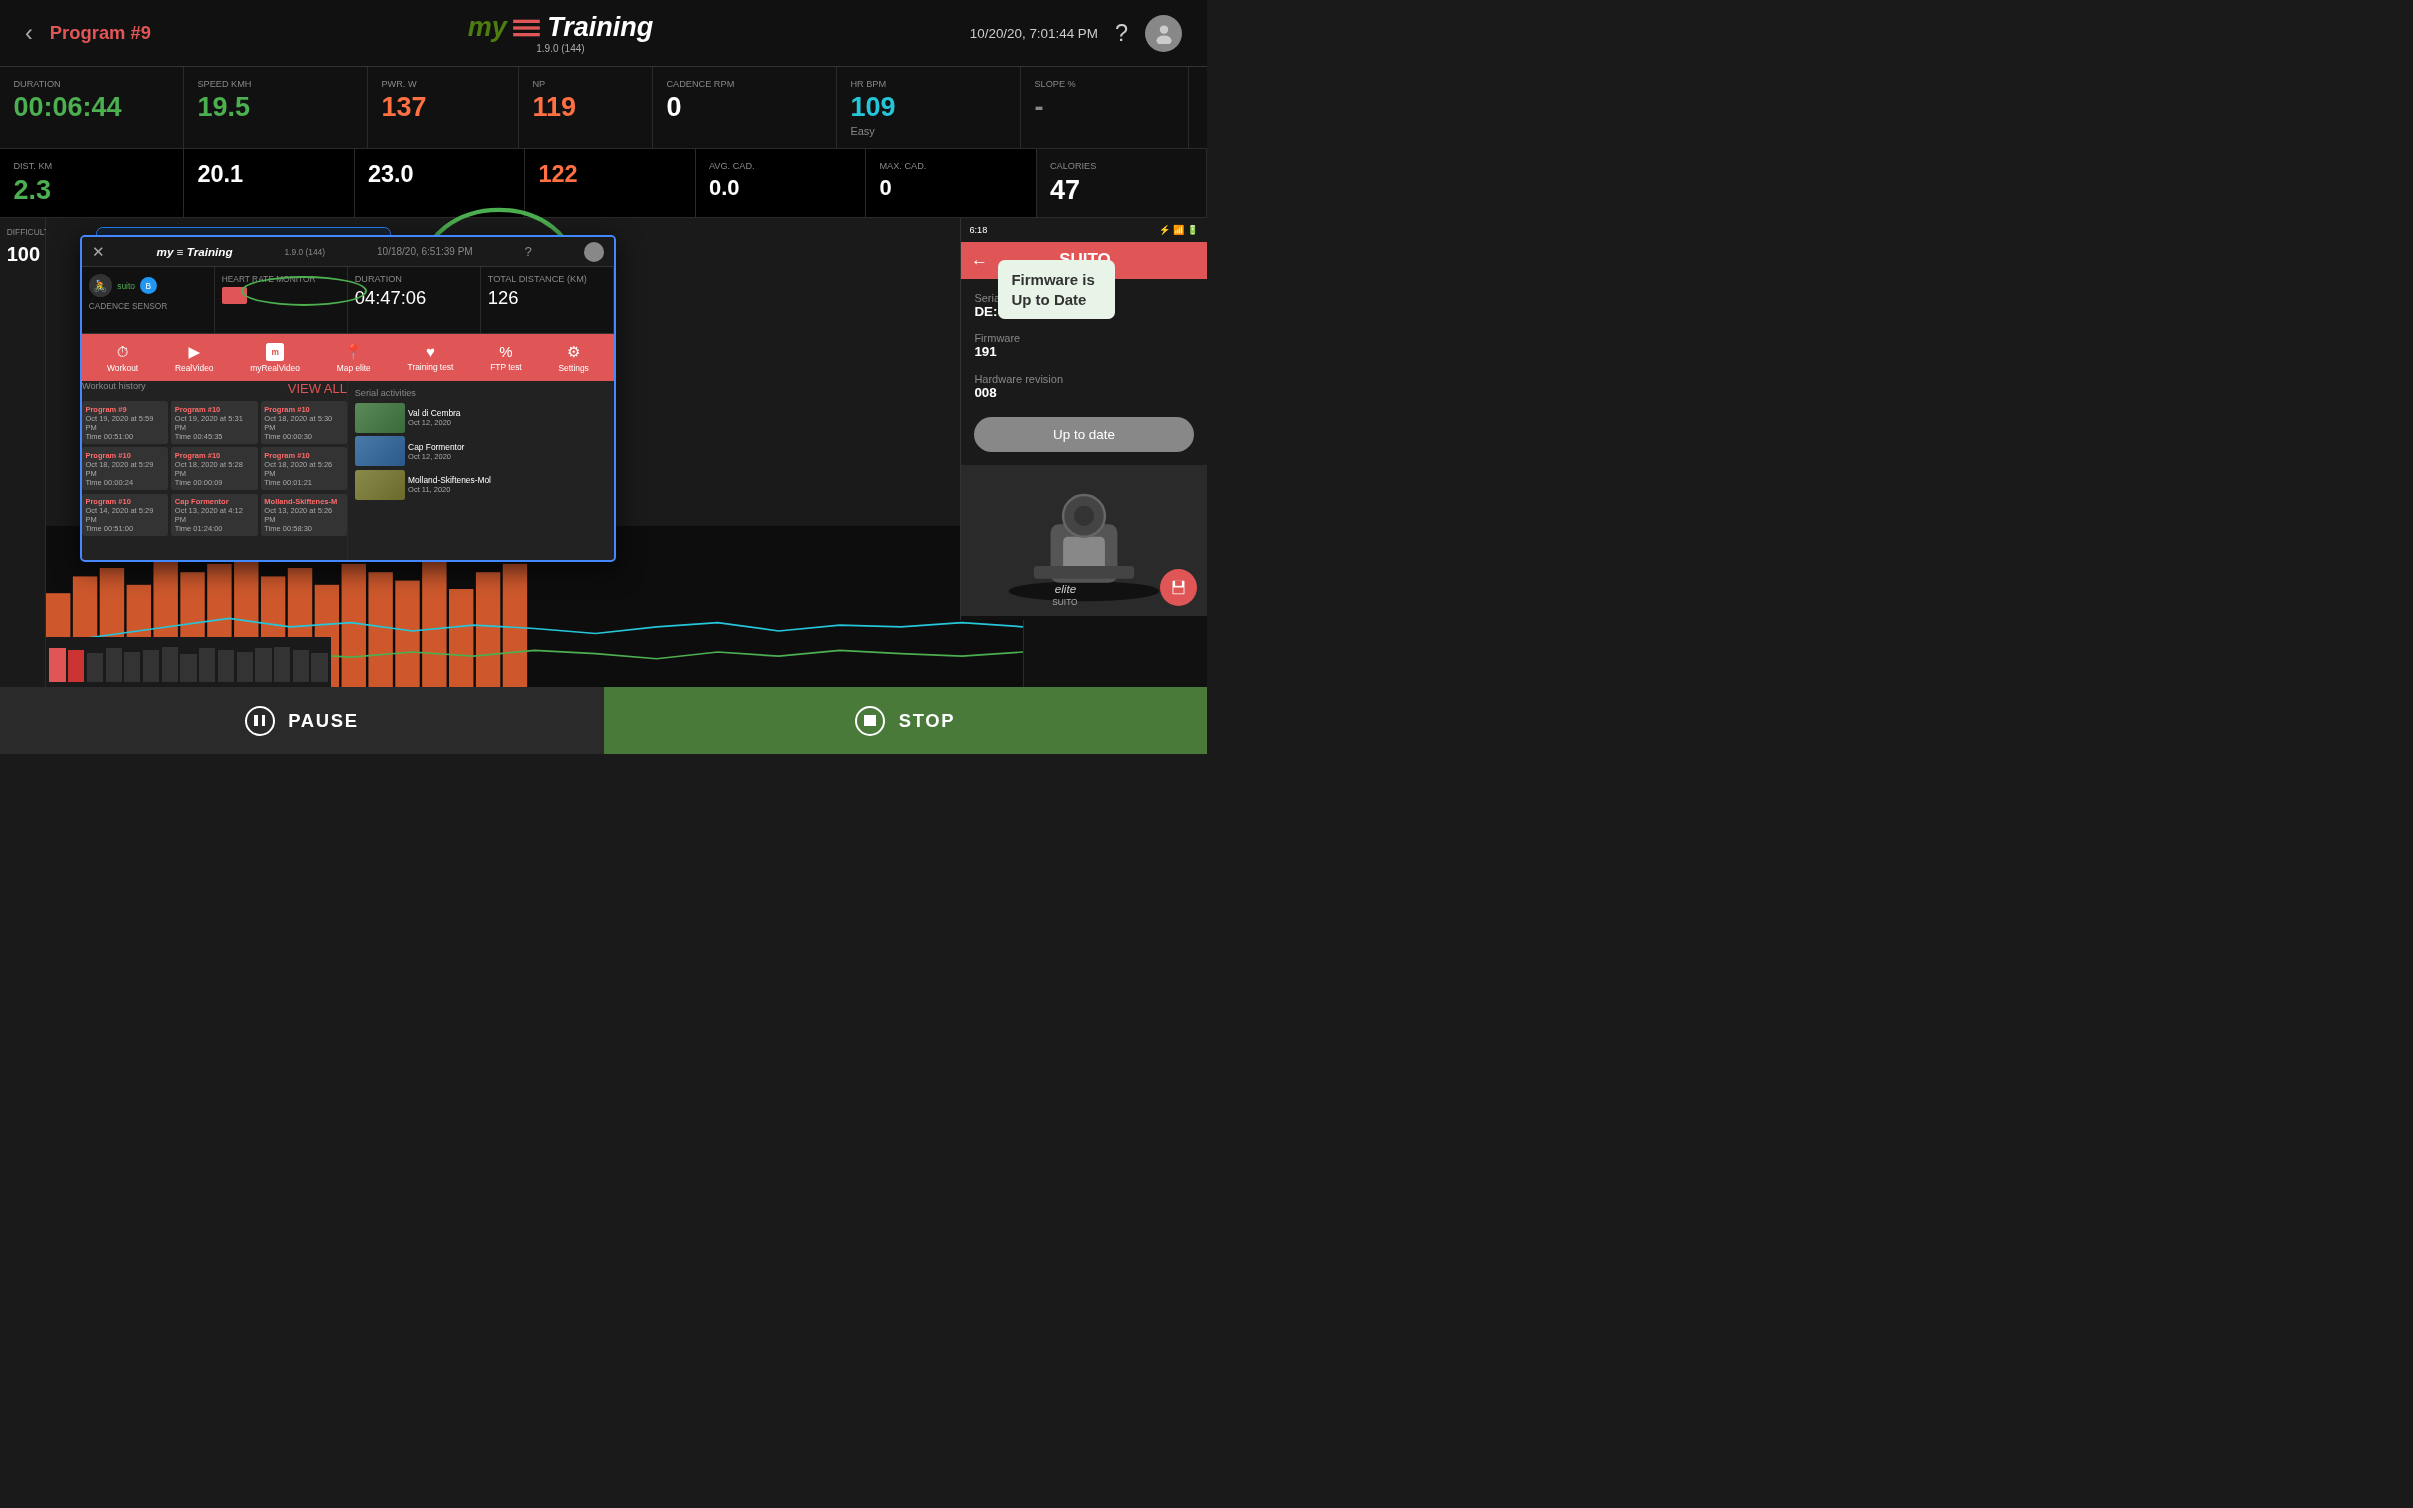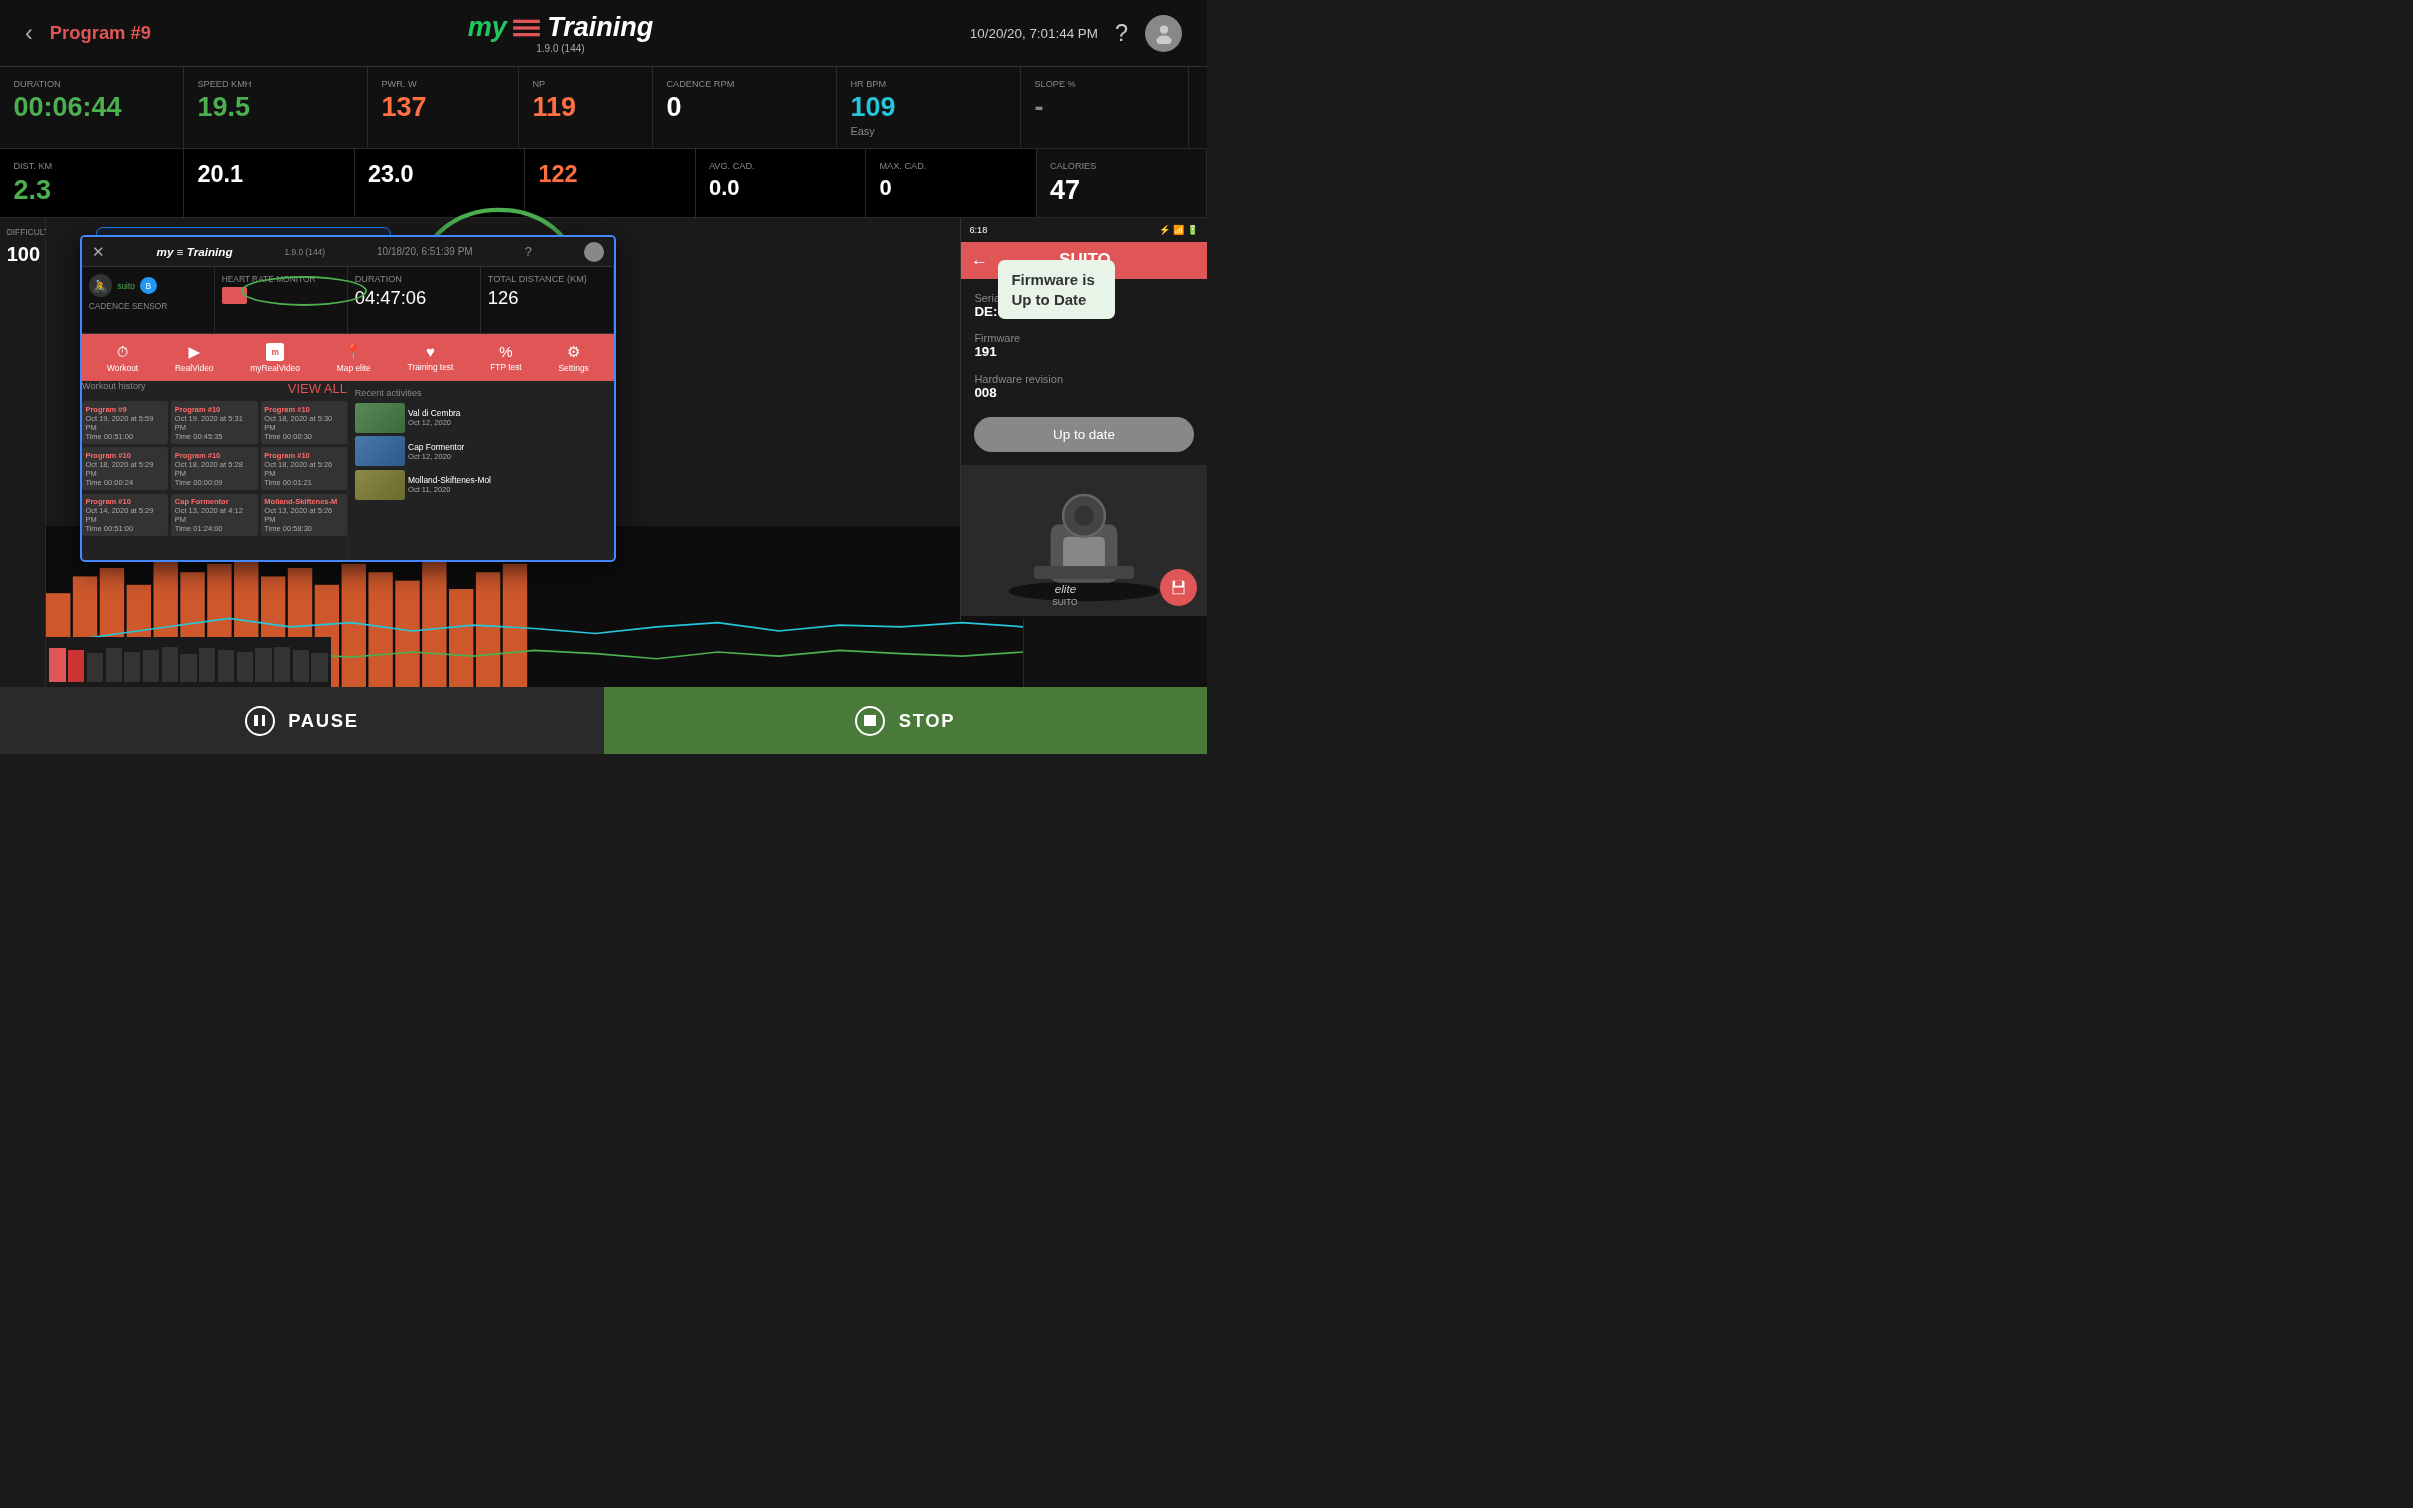--- a/index.html
+++ b/index.html
@@ -512,21 +512,21 @@
 </head>
 <body>
 
 <div class="header">
   <div class="header-left">
     <span class="back-btn">‹</span>
     <span class="program-title">Program #9</span>
   </div>
   <div class="header-center">
     <div class="logo">
-      <span style="font-size:27px;font-style:italic;font-weight:bold;color:#22c55e;">my</span>
+      <span style="font-size:27px;font-style:italic;font-weight:bold;color:#4d7c0f;">my</span>
       <svg width="27" height="20" viewBox="0 0 32 24">
         <rect y="2" width="32" height="4" fill="#e05555"></rect>
         <rect y="10" width="32" height="4" fill="#e05555"></rect>
         <rect y="18" width="32" height="4" fill="#e05555"></rect>
       </svg>
       <span style="font-size:27px;font-style:italic;font-weight:bold;color:#fff;">Training</span>
     </div>
     <span class="version">1.9.0 (144)</span>
   </div>
   <div class="header-right">
@@ -740,21 +740,21 @@
             </div>
             <div class="history-item">
               <div class="history-item-title">Molland-Skiftenes-M</div>
               <div>Oct 13, 2020 at 5:26 PM</div>
               <div>Time 00:58:30</div>
             </div>
           </div>
         </div>
 
         <div class="nested-activities">
-          <div class="nested-activities-title">Recent activities</div>
+          <div class="nested-activities-title">Serial activities</div>
           <div class="activity-items">
             <div class="activity-item">
               <div class="activity-thumb" style="background:linear-gradient(135deg,#5a8a5a,#3a6a3a);"></div>
               <div>
                 <div class="activity-name">Val di Cembra</div>
                 <div class="activity-info">Oct 12, 2020</div>
               </div>
             </div>
             <div class="activity-item">
               <div class="activity-thumb" style="background:linear-gradient(135deg,#4a7aaa,#2a5a8a);"></div>

